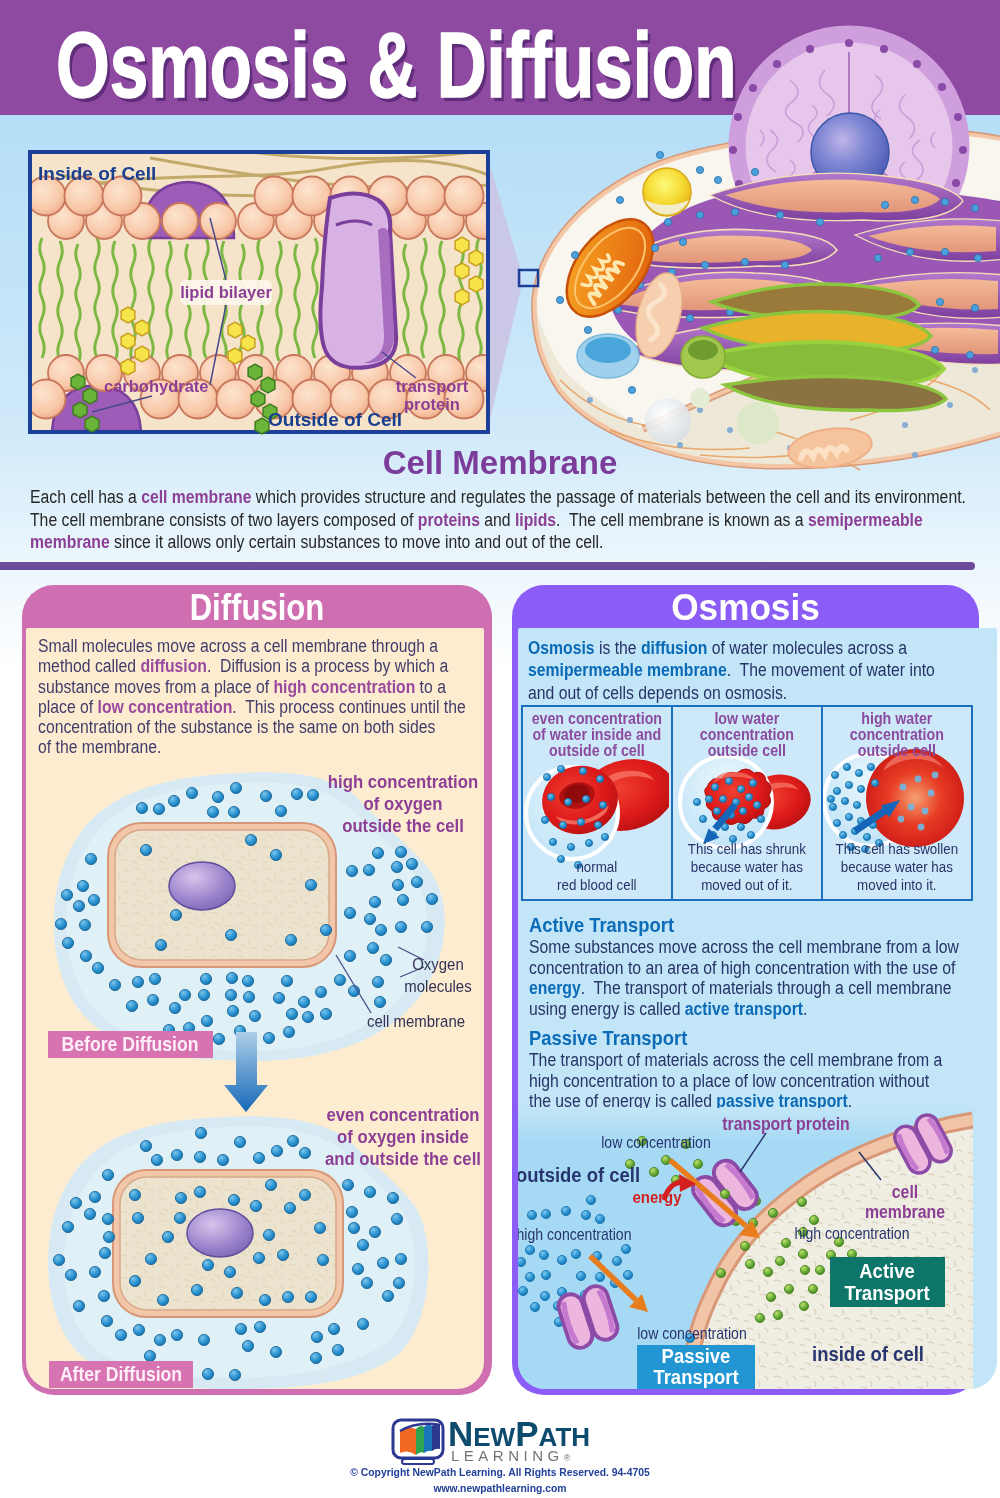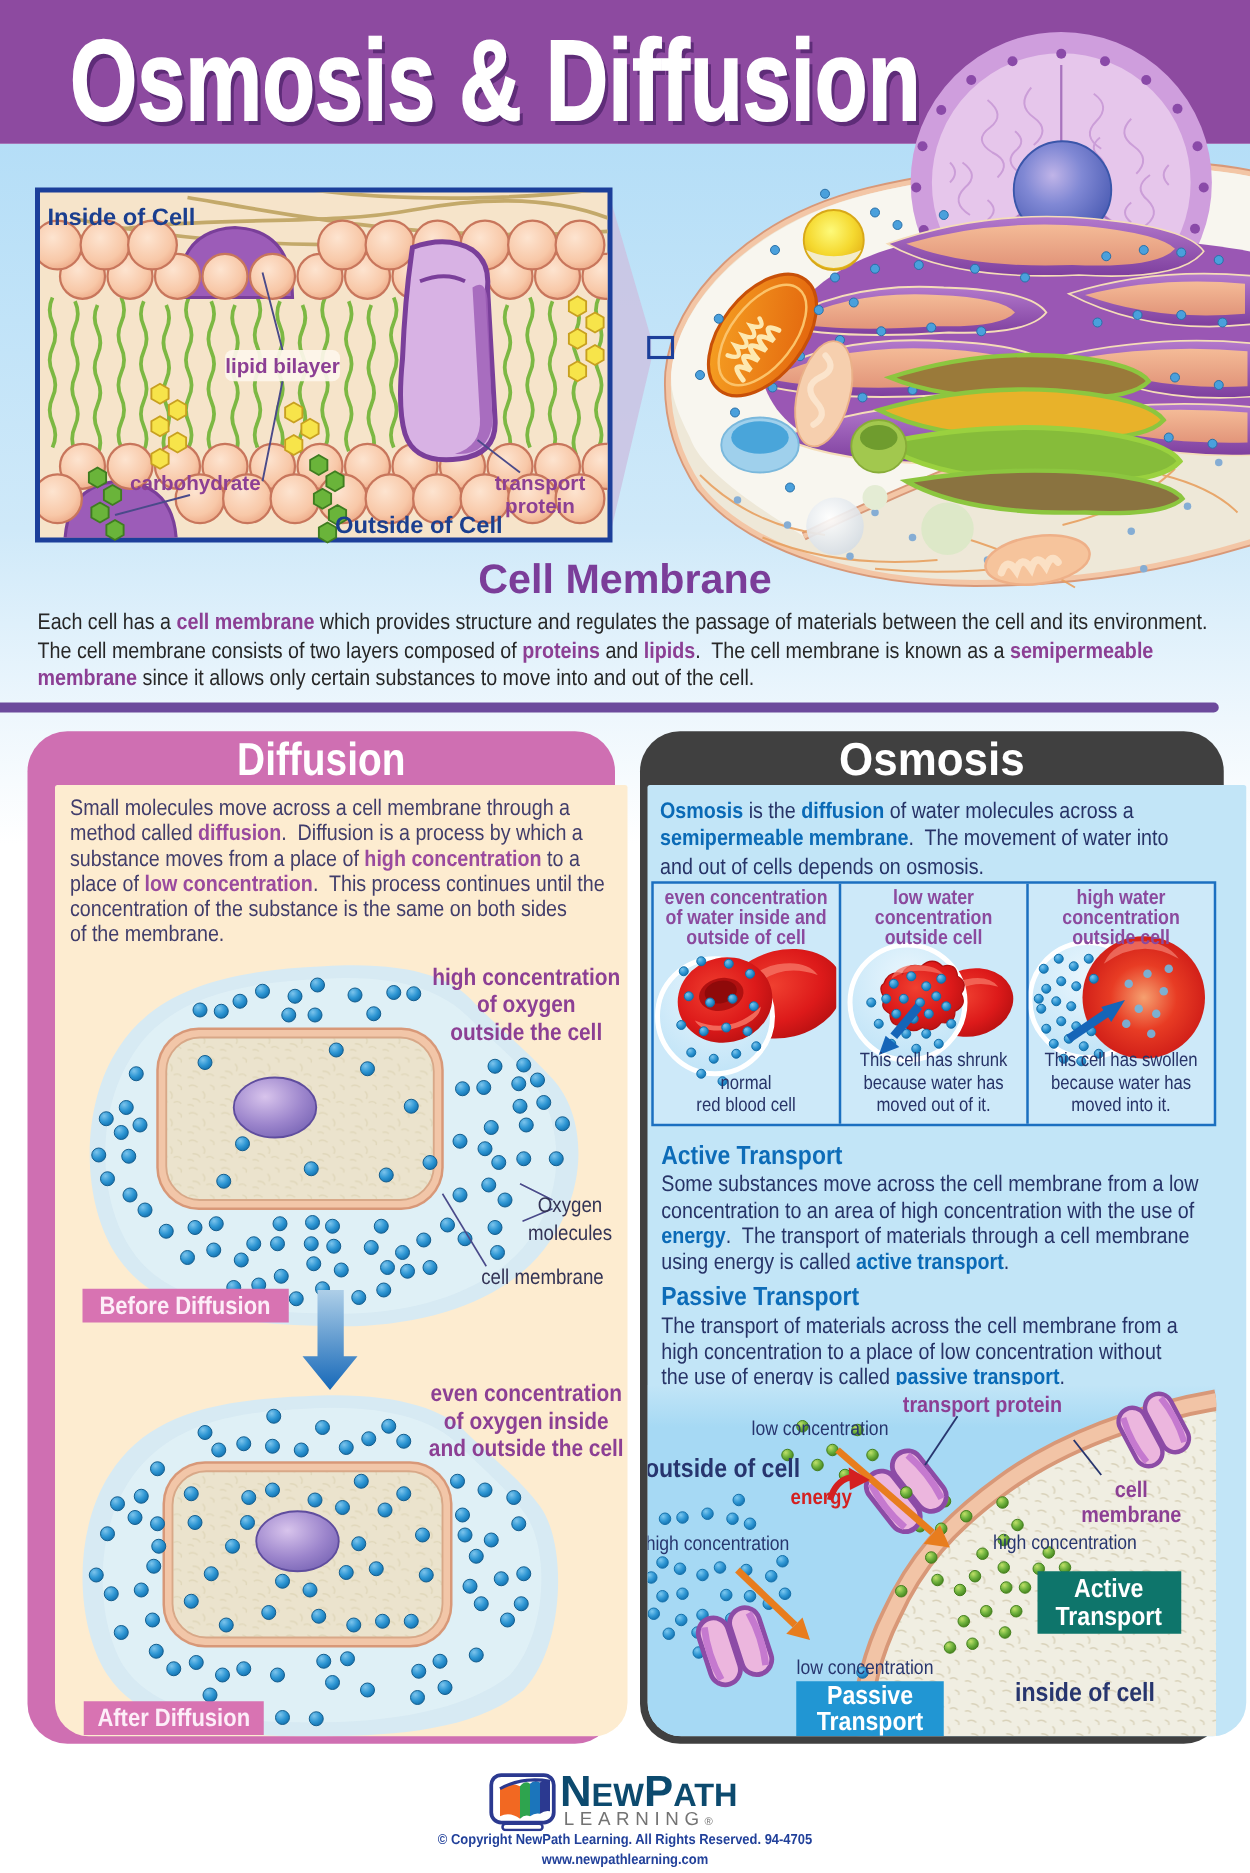--- a/index.html
+++ b/index.html
@@ -16,32 +16,32 @@
   .cellmemhead{position:absolute;left:0;top:444px;width:1000px;text-align:center;
        font-size:33px;font-weight:bold;color:#7b3d99;}
   .intro{position:absolute;left:30px;top:486px;width:1090px;
        font-size:18px;line-height:22.5px;color:#272727;
        transform:scaleX(0.875);transform-origin:0 0;}
   .intro b{color:#8c3f94;}
   .sep{position:absolute;left:0px;top:562px;width:975px;height:8px;background:#6c4a9c;border-radius:0 4px 4px 0;}
   
   .dbox{position:absolute;left:22px;top:585px;width:470px;height:810px;
        background:#cf6fb2;border-radius:32px;}
-  .dbody{position:absolute;left:22px;top:43px;width:458px;height:761px;
+  .dbody{position:absolute;left:4px;top:43px;width:458px;height:761px;
        background:#fdecd0;border-radius:2px 2px 27px 27px;}
   .dtitle{position:absolute;left:0;top:2px;width:470px;text-align:center;
        font-size:37px;font-weight:bold;color:#ffffff;transform:scaleX(0.84);}
   .dtext{position:absolute;left:12px;top:8px;width:520px;
        font-size:18px;line-height:20.3px;color:#413d6b;
        transform:scaleX(0.875);transform-origin:0 0;}
   .dtext b{color:#9a4a9e;}
   .dillus{position:absolute;left:0px;}
   
   .obox{position:absolute;left:512px;top:585px;width:467px;height:810px;
-       background:#404040;border-radius:32px;}
+       background:#8b5cf6;border-radius:32px;}
   .obody{position:absolute;left:6px;top:43px;width:455px;height:761px;
        background:#c2e5f7;border-radius:2px 2px 27px 27px;overflow:hidden;padding-left:24px;}
   .otitle{position:absolute;left:0;top:2px;width:467px;text-align:center;
        font-size:37px;font-weight:bold;color:#ffffff;transform:scaleX(0.95);}
   .otext{position:absolute;left:10px;top:9px;width:520px;
        font-size:18px;line-height:22.3px;color:#273367;
        transform:scaleX(0.875);transform-origin:0 0;}
   .otext b{color:#0a6ab6;}
   .panels{position:absolute;left:3px;top:77px;width:448px;height:192px;
        border:2px solid #1b6fc0;display:flex;background:#cde9f9;}

